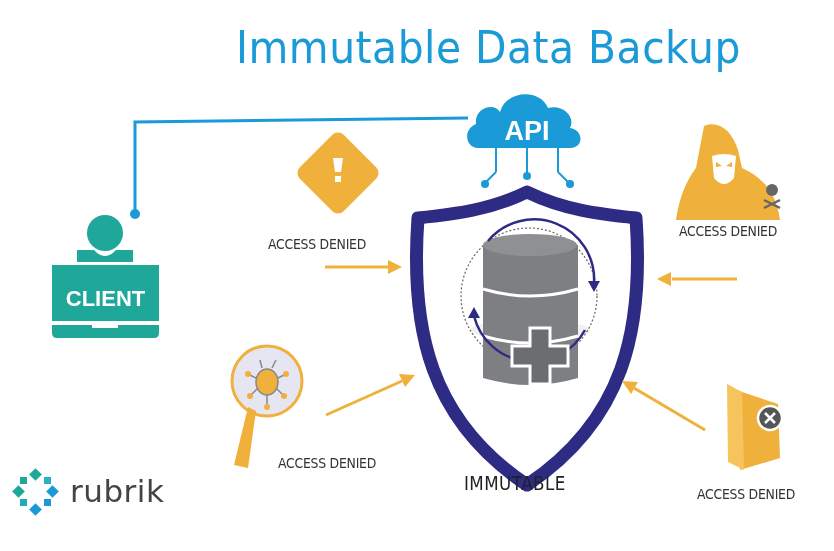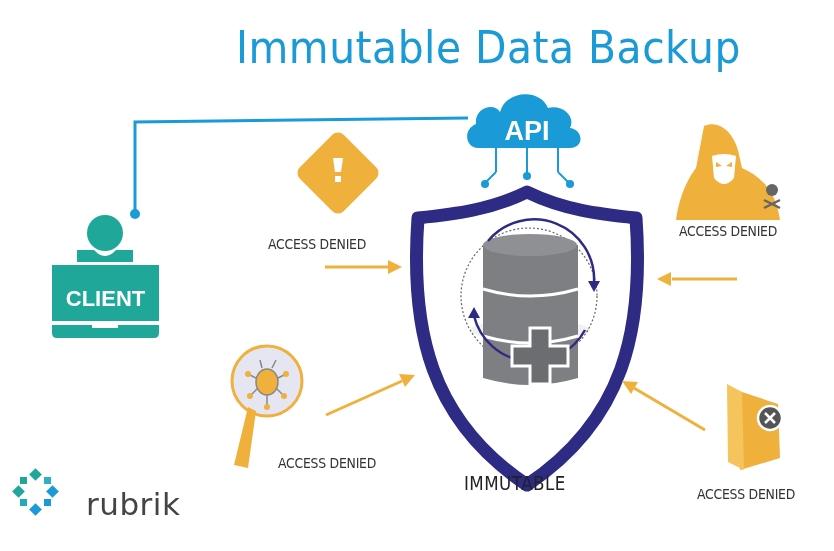--- a/index.html
+++ b/index.html
@@ -1,21 +1,21 @@
 <!DOCTYPE html>
 <html><head>
 <meta charset="utf-8">
 <style>
   html, body { margin: 0; padding: 0; background: #ffffff; }
   body { width: 834px; height: 551px; position: relative; overflow: hidden; font-family: "Liberation Sans", sans-serif; }
   .abs { position: absolute; }
   #title { left: 236px; top: 22px; font-size: 44px; color: #1a9ad6; font-weight: 300; letter-spacing: 0.5px; font-family: "DejaVu Sans", sans-serif; font-weight: normal; transform: scaleX(0.93); transform-origin: left; -webkit-text-stroke: 0; }
   .label { font-size: 14.5px; color: #333; letter-spacing: -0.3px; font-family: "DejaVu Sans", sans-serif; transform: scaleX(0.86); transform-origin: left; }
   #immutable-label { left: 464px; top: 472px; font-size: 19px; color: #222; letter-spacing: 0.5px; font-family: "DejaVu Sans", sans-serif; transform: scaleX(0.88); transform-origin: left; }
-  #brand { left: 70px; top: 486px; font-size: 31px; color: #444; font-family: "DejaVu Sans", sans-serif; letter-spacing: 0.5px; margin-left: 16px; }
+  #brand { left: 70px; top: 473px; font-size: 31px; color: #444; font-family: "DejaVu Sans", sans-serif; letter-spacing: 0.5px; }
   svg { position: absolute; left: 0; top: 0; }
 </style>
 </head>
 <body>
 
 <div id="title" class="abs">Immutable Data Backup</div>
 
 <svg width="834" height="551" viewBox="0 0 834 551">
 
   <g>

